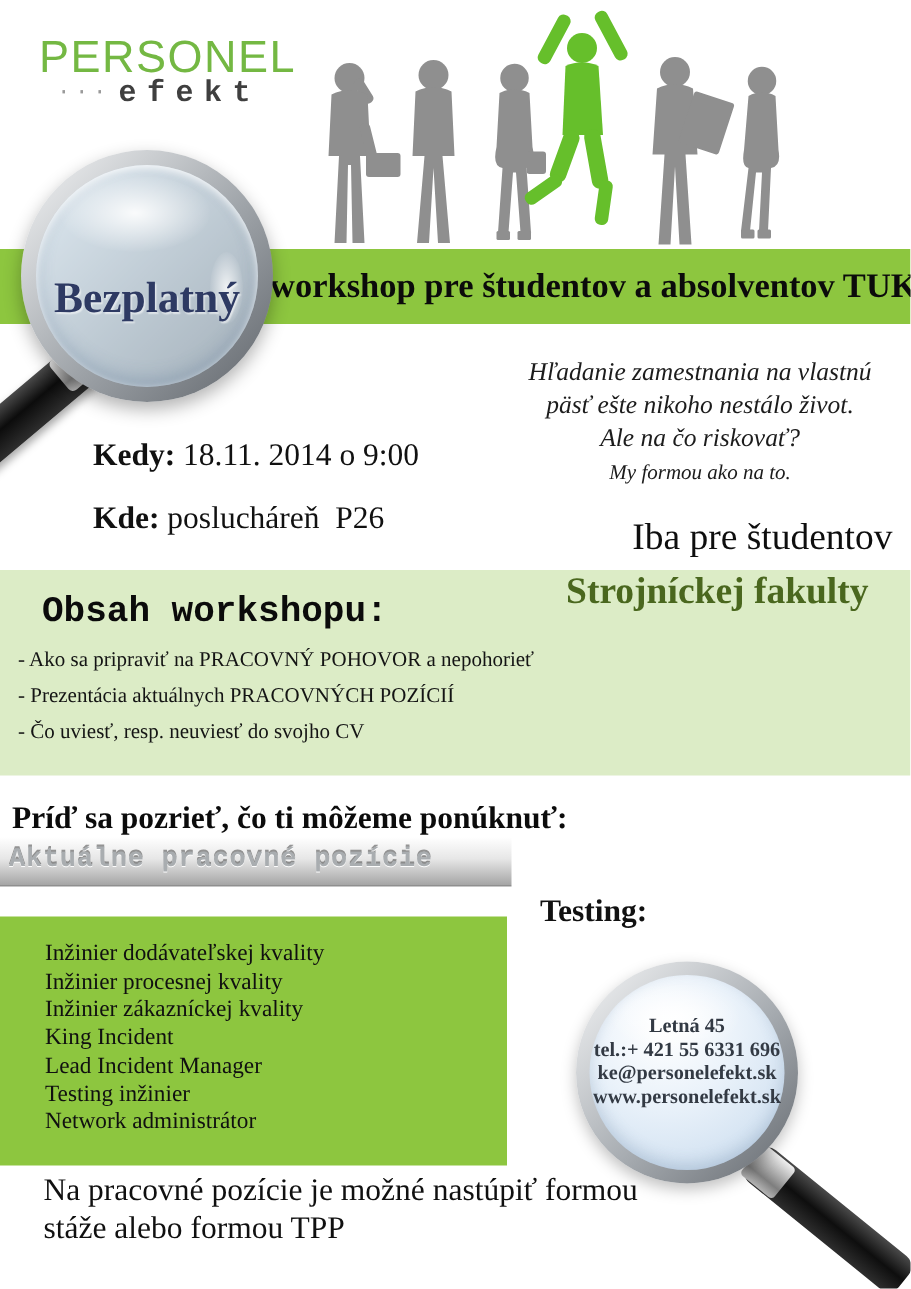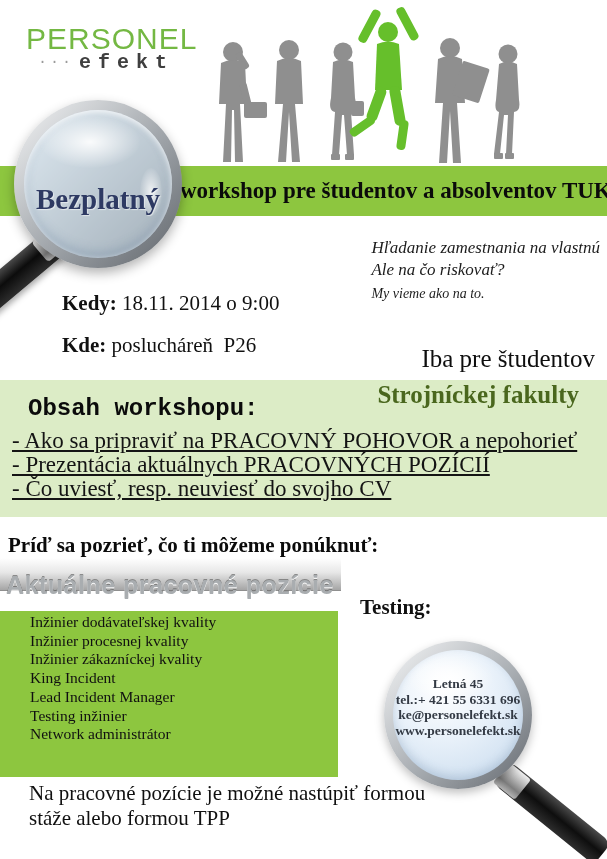--- a/index.html
+++ b/index.html
@@ -37,48 +37,48 @@
     background:rgba(214,232,244,.55);
     box-shadow:inset 0 2px 6px rgba(255,255,255,.9),inset 0 -5px 12px rgba(70,100,135,.28);}
   .hero-lens::before{content:"";position:absolute;left:16px;top:6px;width:100px;height:52px;border-radius:50%;
     background:radial-gradient(ellipse at center,rgba(255,255,255,.9),rgba(255,255,255,0) 72%);}
   .hero-lens::after{content:"";position:absolute;right:10px;top:58px;width:22px;height:48px;border-radius:50%;
     background:radial-gradient(ellipse at center,rgba(255,255,255,.8),rgba(255,255,255,0) 75%);}
   .badge{position:absolute;left:34px;top:183px;width:128px;text-align:center;z-index:5;
     font-size:29px;font-weight:bold;color:var(--badge-navy,#2e3a63);
     text-shadow:1px 1px 1px rgba(255,255,255,.55);}
   
-  .quote{position:absolute;right:7px;top:237px;text-align:left;font-style:italic;
+  .quote{position:absolute;right:26px;top:237px;text-align:center;font-style:italic;
     font-size:17px;line-height:22px;color:#1c1c1c;}
   .quote-tagline{font-size:14px;margin-top:2px;}
   
   .details{position:absolute;left:62px;top:291px;font-size:21px;}
   .details-row{margin-bottom:17px;white-space:pre;}
   .details-label{font-weight:bold;}
   
   .audience-1{position:absolute;right:12px;top:345px;font-size:25px;color:#0e0e0e;}
   .pale-panel{position:absolute;left:0;top:380px;width:607px;height:137px;background:var(--pale-green,#dcecc6);}
   .audience-2{position:absolute;right:28px;top:381px;font-size:25px;font-weight:bold;
     color:var(--dark-green,#4a671e);}
   
   .agenda-title{position:absolute;left:28px;top:395px;font-size:24px;font-weight:bold;color:#0b0b0b;font-family:Liberation Mono, monospace;}
-  .agenda-items{position:absolute;left:12px;top:429px;font-size:23px;line-height:24px;color:#141414;text-decoration:underline;}
+  .agenda-items{position:absolute;left:12px;top:429px;font-size:14px;line-height:24px;color:#141414;}
   
   .offer-intro{position:absolute;left:8px;top:533px;font-size:21px;font-weight:bold;color:#0b0b0b;}
   .offer-bar{position:absolute;left:0;top:558px;width:341px;height:32px;
     background:linear-gradient(180deg,#ffffff,#e7e7e7 45%,#a5a5a5);
     border-bottom:1px solid #8f8f8f;}
   .offer-bar-label{
-    font-family:Liberation Sans, sans-serif;font-weight:bold;font-size:25px;line-height:31px;
+    font-family:Liberation Mono, monospace;font-weight:bold;font-size:18px;line-height:31px;
     padding-left:6px;white-space:nowrap;letter-spacing:.5px;color:#a9adb0;
-    text-shadow:0 1px 0 rgba(255,255,255,.95),0 -1px 0 rgba(96,96,96,.65);margin-top:12px;}
+    text-shadow:0 1px 0 rgba(255,255,255,.95),0 -1px 0 rgba(96,96,96,.65);}
   
   .positions-block{position:absolute;left:0;top:611px;width:338px;height:166px;
     background:var(--brand-green,#8dc63f);}
-  .positions-list{padding:2px 0 0 30px;font-size:15.5px;line-height:18.7px;color:#101010;}
+  .positions-list{padding:16px 0 0 30px;font-size:15.5px;line-height:18.7px;color:#101010;}
   
   .contact-label{position:absolute;left:360px;top:595px;font-size:21px;font-weight:bold;}
   .contact-handle{position:absolute;left:487px;top:799px;width:130px;height:28px;border-radius:9px;
     transform:rotate(39deg);background:linear-gradient(180deg,#4a4a4a,#0e0e0e 50%,#2e2e2e);}
   .contact-ferrule{position:absolute;left:498px;top:768px;width:28px;height:26px;border-radius:3px;
     transform:rotate(39deg);background:linear-gradient(180deg,#efefef,#7e7e7e 70%,#b5b5b5);}
   .contact-ring{position:absolute;left:384px;top:641px;width:148px;height:148px;border-radius:50%;
     background:linear-gradient(135deg,#f6f7f8,#a7acb1 55%,#63686e);
     box-shadow:0 4px 10px rgba(0,0,0,.25);}
   .contact-lens{position:absolute;left:393px;top:650px;width:130px;height:130px;border-radius:50%;
@@ -156,22 +156,23 @@
 </div>
 
 <div class="hero-handle"></div>
 <div class="hero-ferrule"></div>
 <div class="hero-ring"></div>
 <div class="hero-lens"></div>
 <div class="badge">Bezplatný</div>
 
 <div class="quote">
   <div>Hľadanie zamestnania na vlastnú</div>
+  <div>päsť ešte nikoho nestálo život.</div>
   <div>Ale na čo riskovať?</div>
-  <div class="quote-tagline">My vieme ako na to.</div>
+  <div class="quote-tagline">My formou ako na to.</div>
 </div>
 
 <div class="details">
   <div class="details-row"><span class="details-label">Kedy:</span> <span>18.11. 2014 o 9:00</span></div>
   <div class="details-row"><span class="details-label">Kde:</span> <span>poslucháreň  P26</span></div>
 </div>
 
 <div class="audience-1">Iba pre študentov</div>
 <div class="pale-panel"></div>
 <div class="audience-2">Strojníckej fakulty</div>

